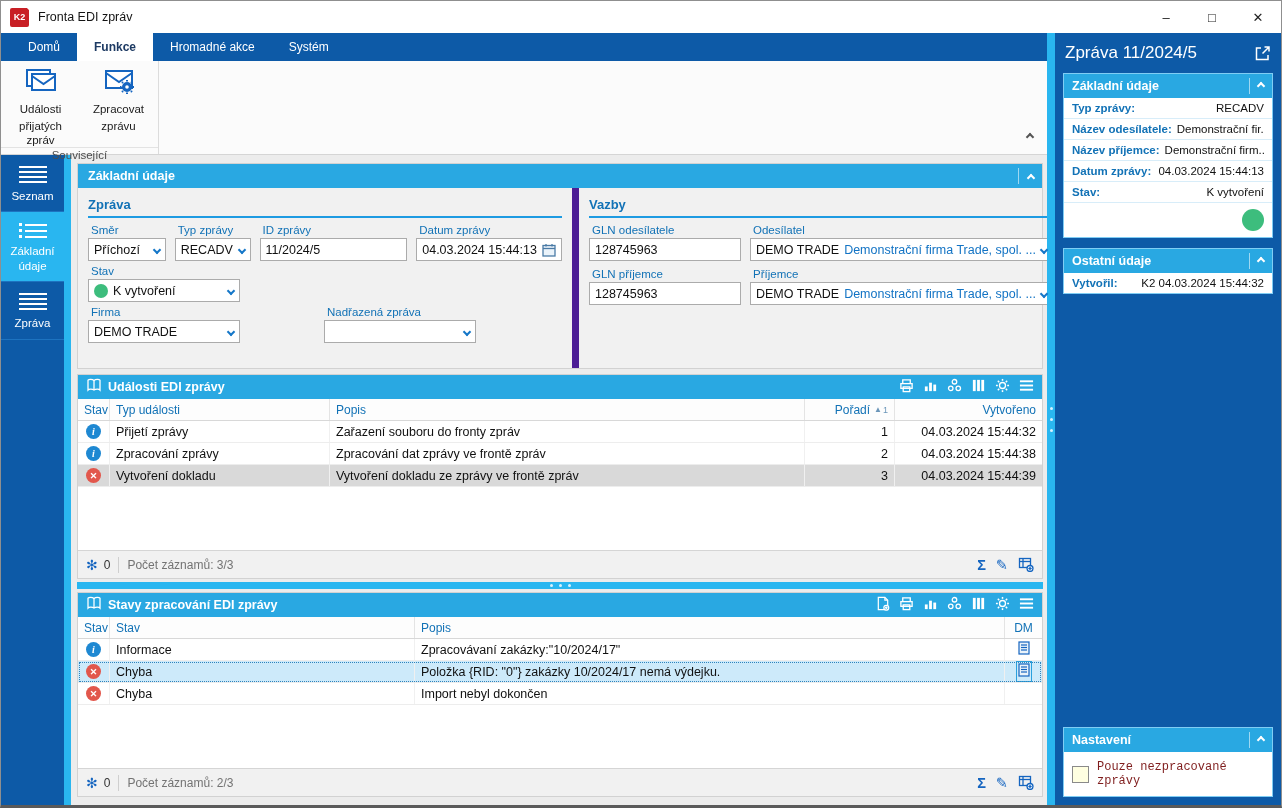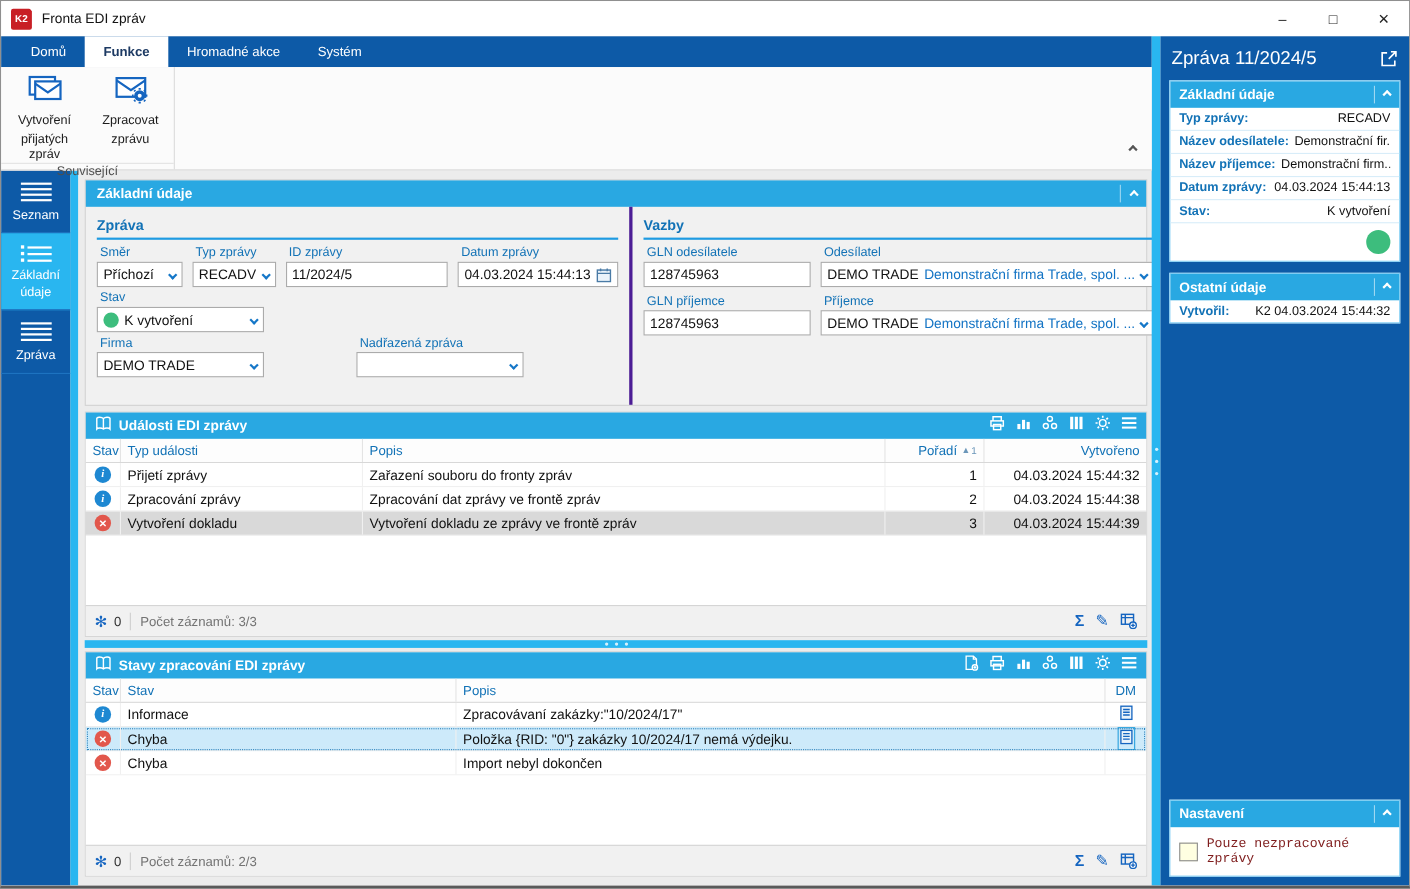--- a/index.html
+++ b/index.html
@@ -52,21 +52,21 @@
   .panel-head .ttl { font-size:12.5px; font-weight:bold; margin-left:6px; }
   .panel-head .ttl.noicon { margin-left:2px; }
   .head-right { margin-left:auto; display:flex; align-items:center; gap:9px; }
   .head-sep { width:1px; height:16px; background:rgba(255,255,255,.55); }
 
   
   .form-panel { border:1px solid #d2d2d2; background:#f1f1f1; flex:0 0 206px; display:flex; flex-direction:column; margin-bottom:5px; }
   .form-body { flex:1; display:flex; min-height:0; }
   .fsection { padding:7px 10px 0 10px; }
   .fsection.zprava { width:494px; }
-  .fsection.vazby { flex:1; border-left:3px solid #4c1d95; }
+  .fsection.vazby { flex:1; border-left:7px solid #4c1d95; }
   .sec-title { color:#1272b6; font-weight:bold; font-size:13px; padding:2px 0 4px; border-bottom:2px solid #1e9be2; margin-bottom:6px; }
   .frow { display:flex; gap:9px; margin-bottom:4px; }
   .field { display:flex; flex-direction:column; }
   .field .flabel { color:#1272b6; font-size:11.5px; margin:0 0 2px 3px; white-space:nowrap; }
   .fbox { height:23px; background:#fff; border:1px solid #ababab; display:flex; align-items:center; padding:0 5px; font-size:12.5px; color:#111; white-space:nowrap; overflow:hidden; }
   .fbox .dd { margin-left:auto; color:#1577c8; padding-left:5px; display:flex; }
   .fbox.right { justify-content:flex-end; }
   .dotg { width:14px; height:14px; border-radius:50%; background:#3dbd7d; margin-right:5px; flex:0 0 14px; }
   .linktxt { color:#1273c4; margin-left:5px; overflow:hidden; text-overflow:ellipsis; }
 
@@ -148,21 +148,21 @@
         <div class="rgroup">
           <div class="rbuttons">
             <div class="rbutton">
               <span>
                 <svg width="34" height="30" viewBox="0 0 34 30">
                   <rect x="3" y="4" width="23" height="16" fill="#fff" stroke="#1565c0" stroke-width="2"></rect>
                   <rect x="8" y="8" width="23" height="16" fill="#fff" stroke="#1565c0" stroke-width="2"></rect>
                   <path d="M8 10l11.5 8L31 10" fill="none" stroke="#1565c0" stroke-width="2"></path>
                 </svg>
               </span>
-              <span class="lbl">Vytvoření</span>
+              <span class="lbl">Události</span>
               <span class="lbl">přijatých zpráv</span>
             </div>
             <div class="rbutton">
               <span>
                 <svg width="34" height="30" viewBox="0 0 34 30">
                   <rect x="4" y="5" width="26" height="17" fill="#fff" stroke="#1565c0" stroke-width="2"></rect>
                   <path d="M4 7l13 9 13-9" fill="none" stroke="#1565c0" stroke-width="2"></path>
                   <g transform="translate(25,21)">
                     <circle r="5" fill="#1565c0"></circle>
                     <circle r="1.8" fill="#fff"></circle>

